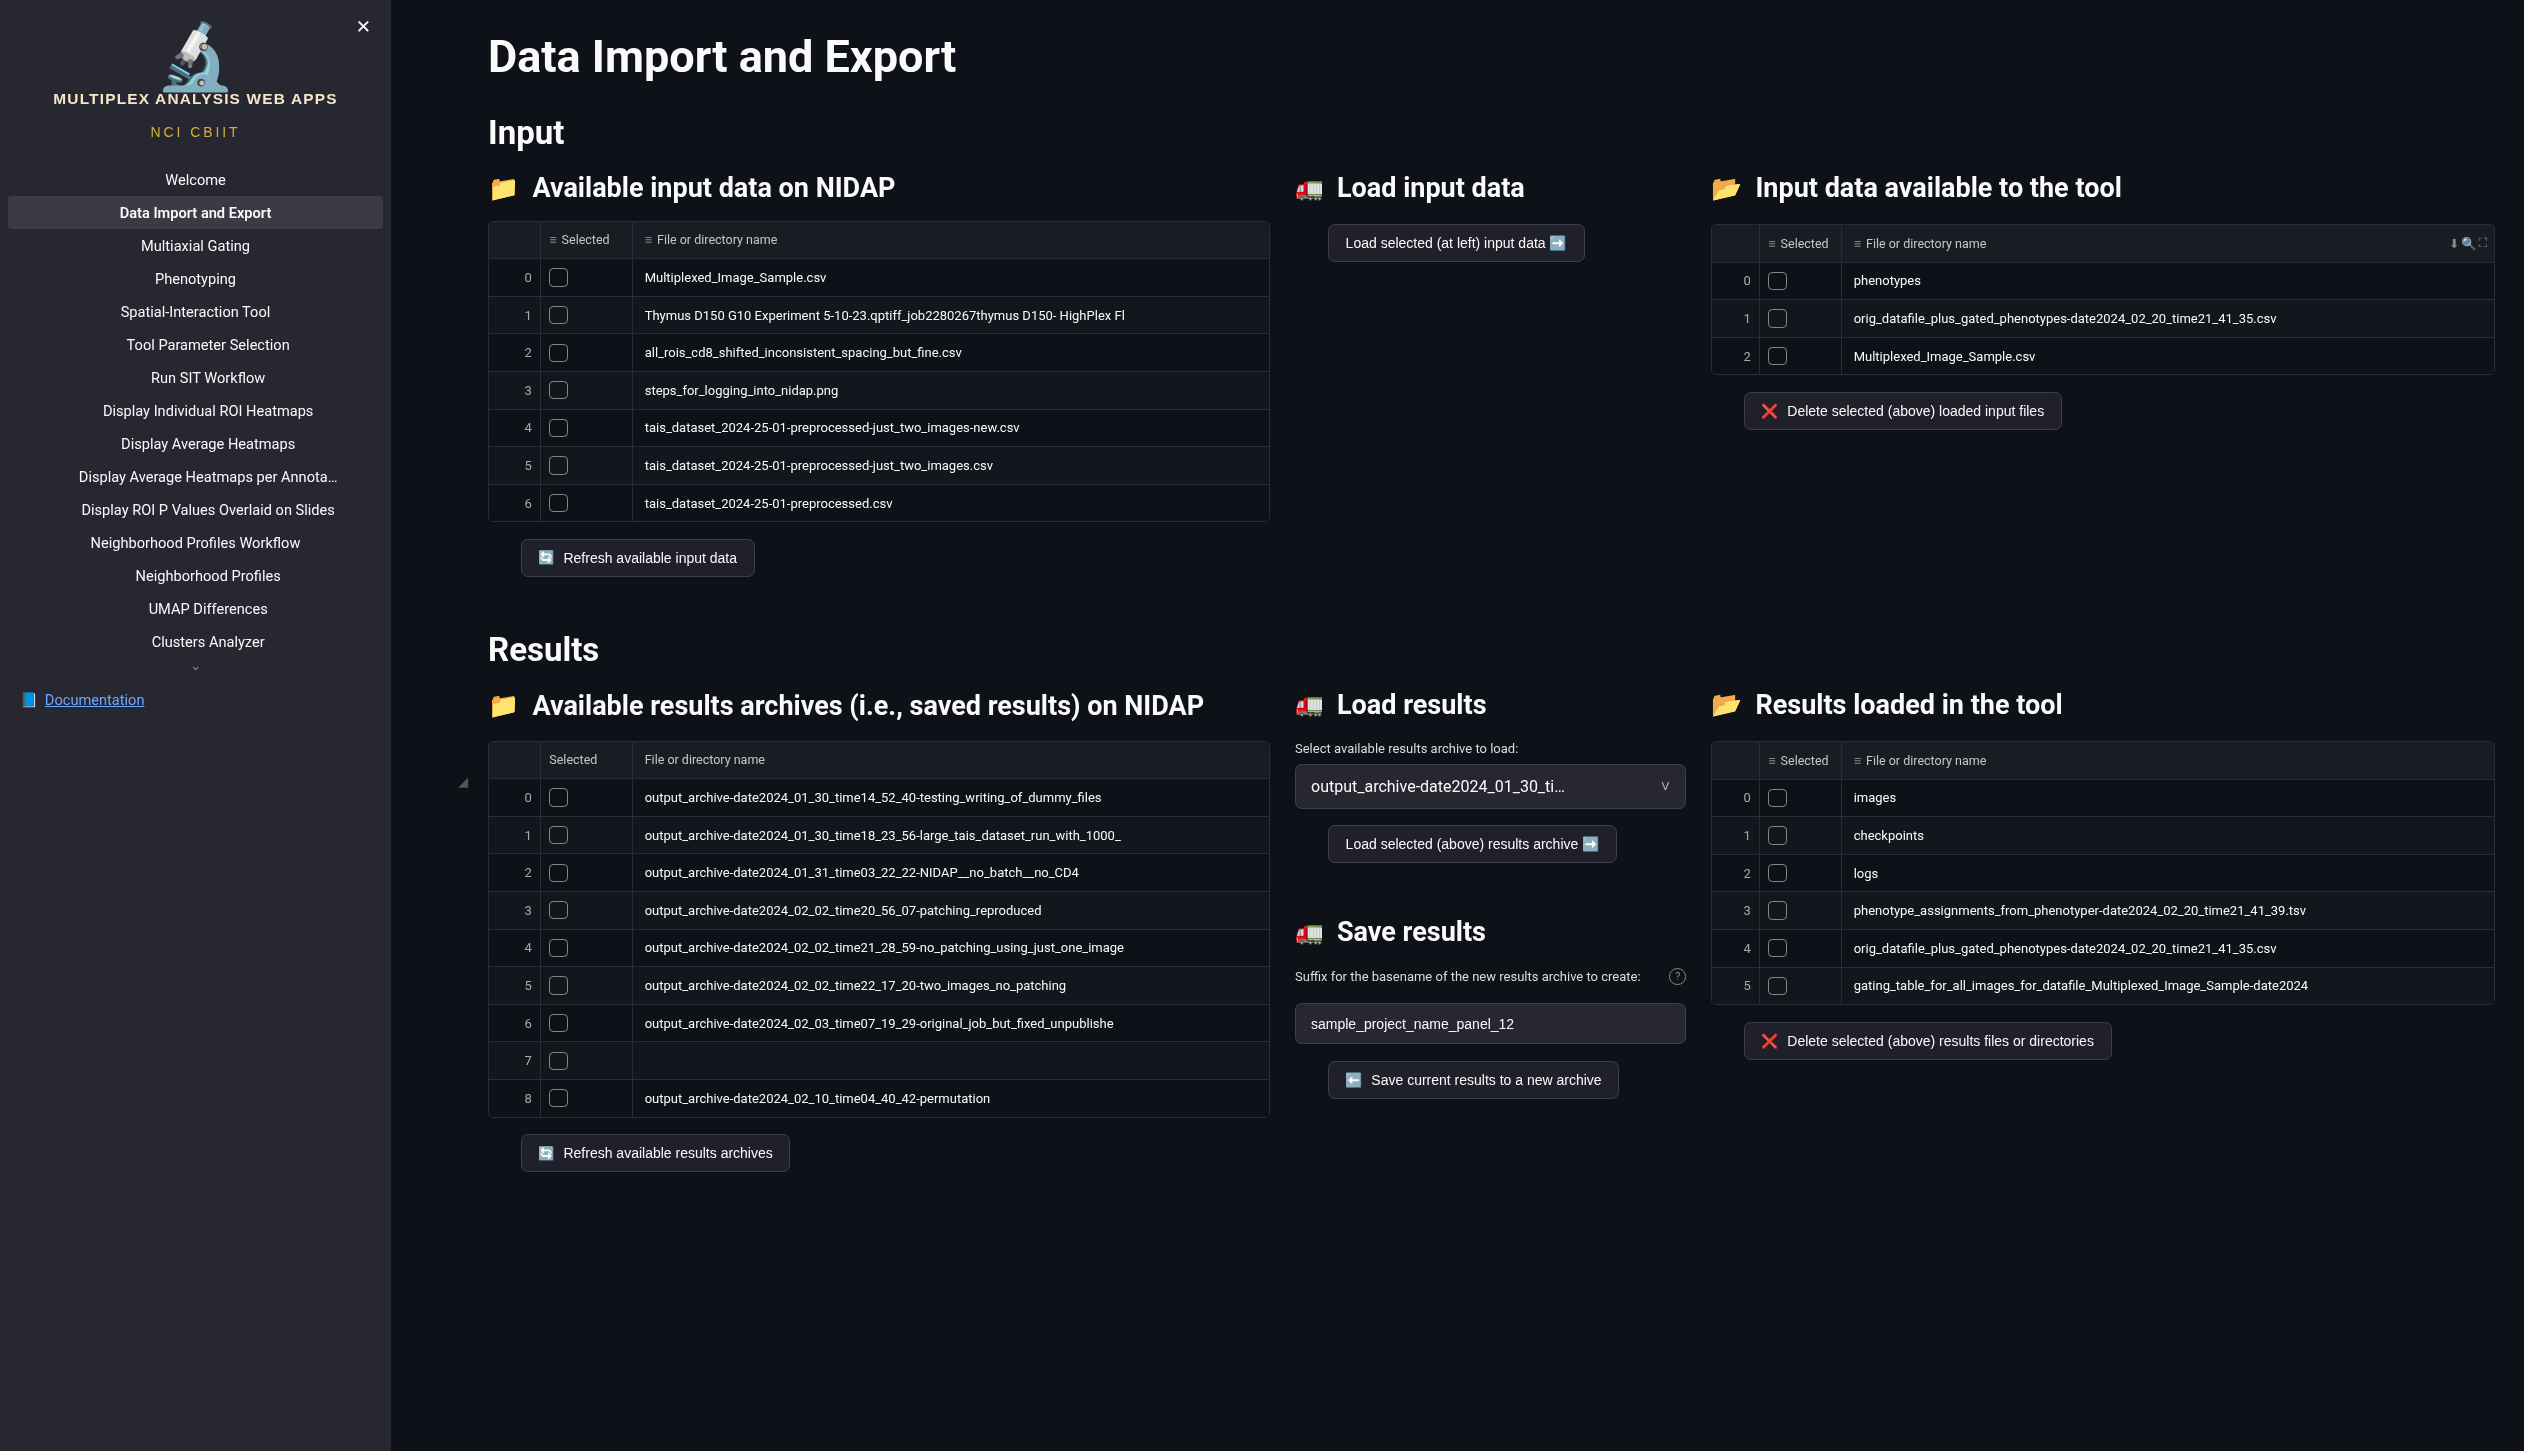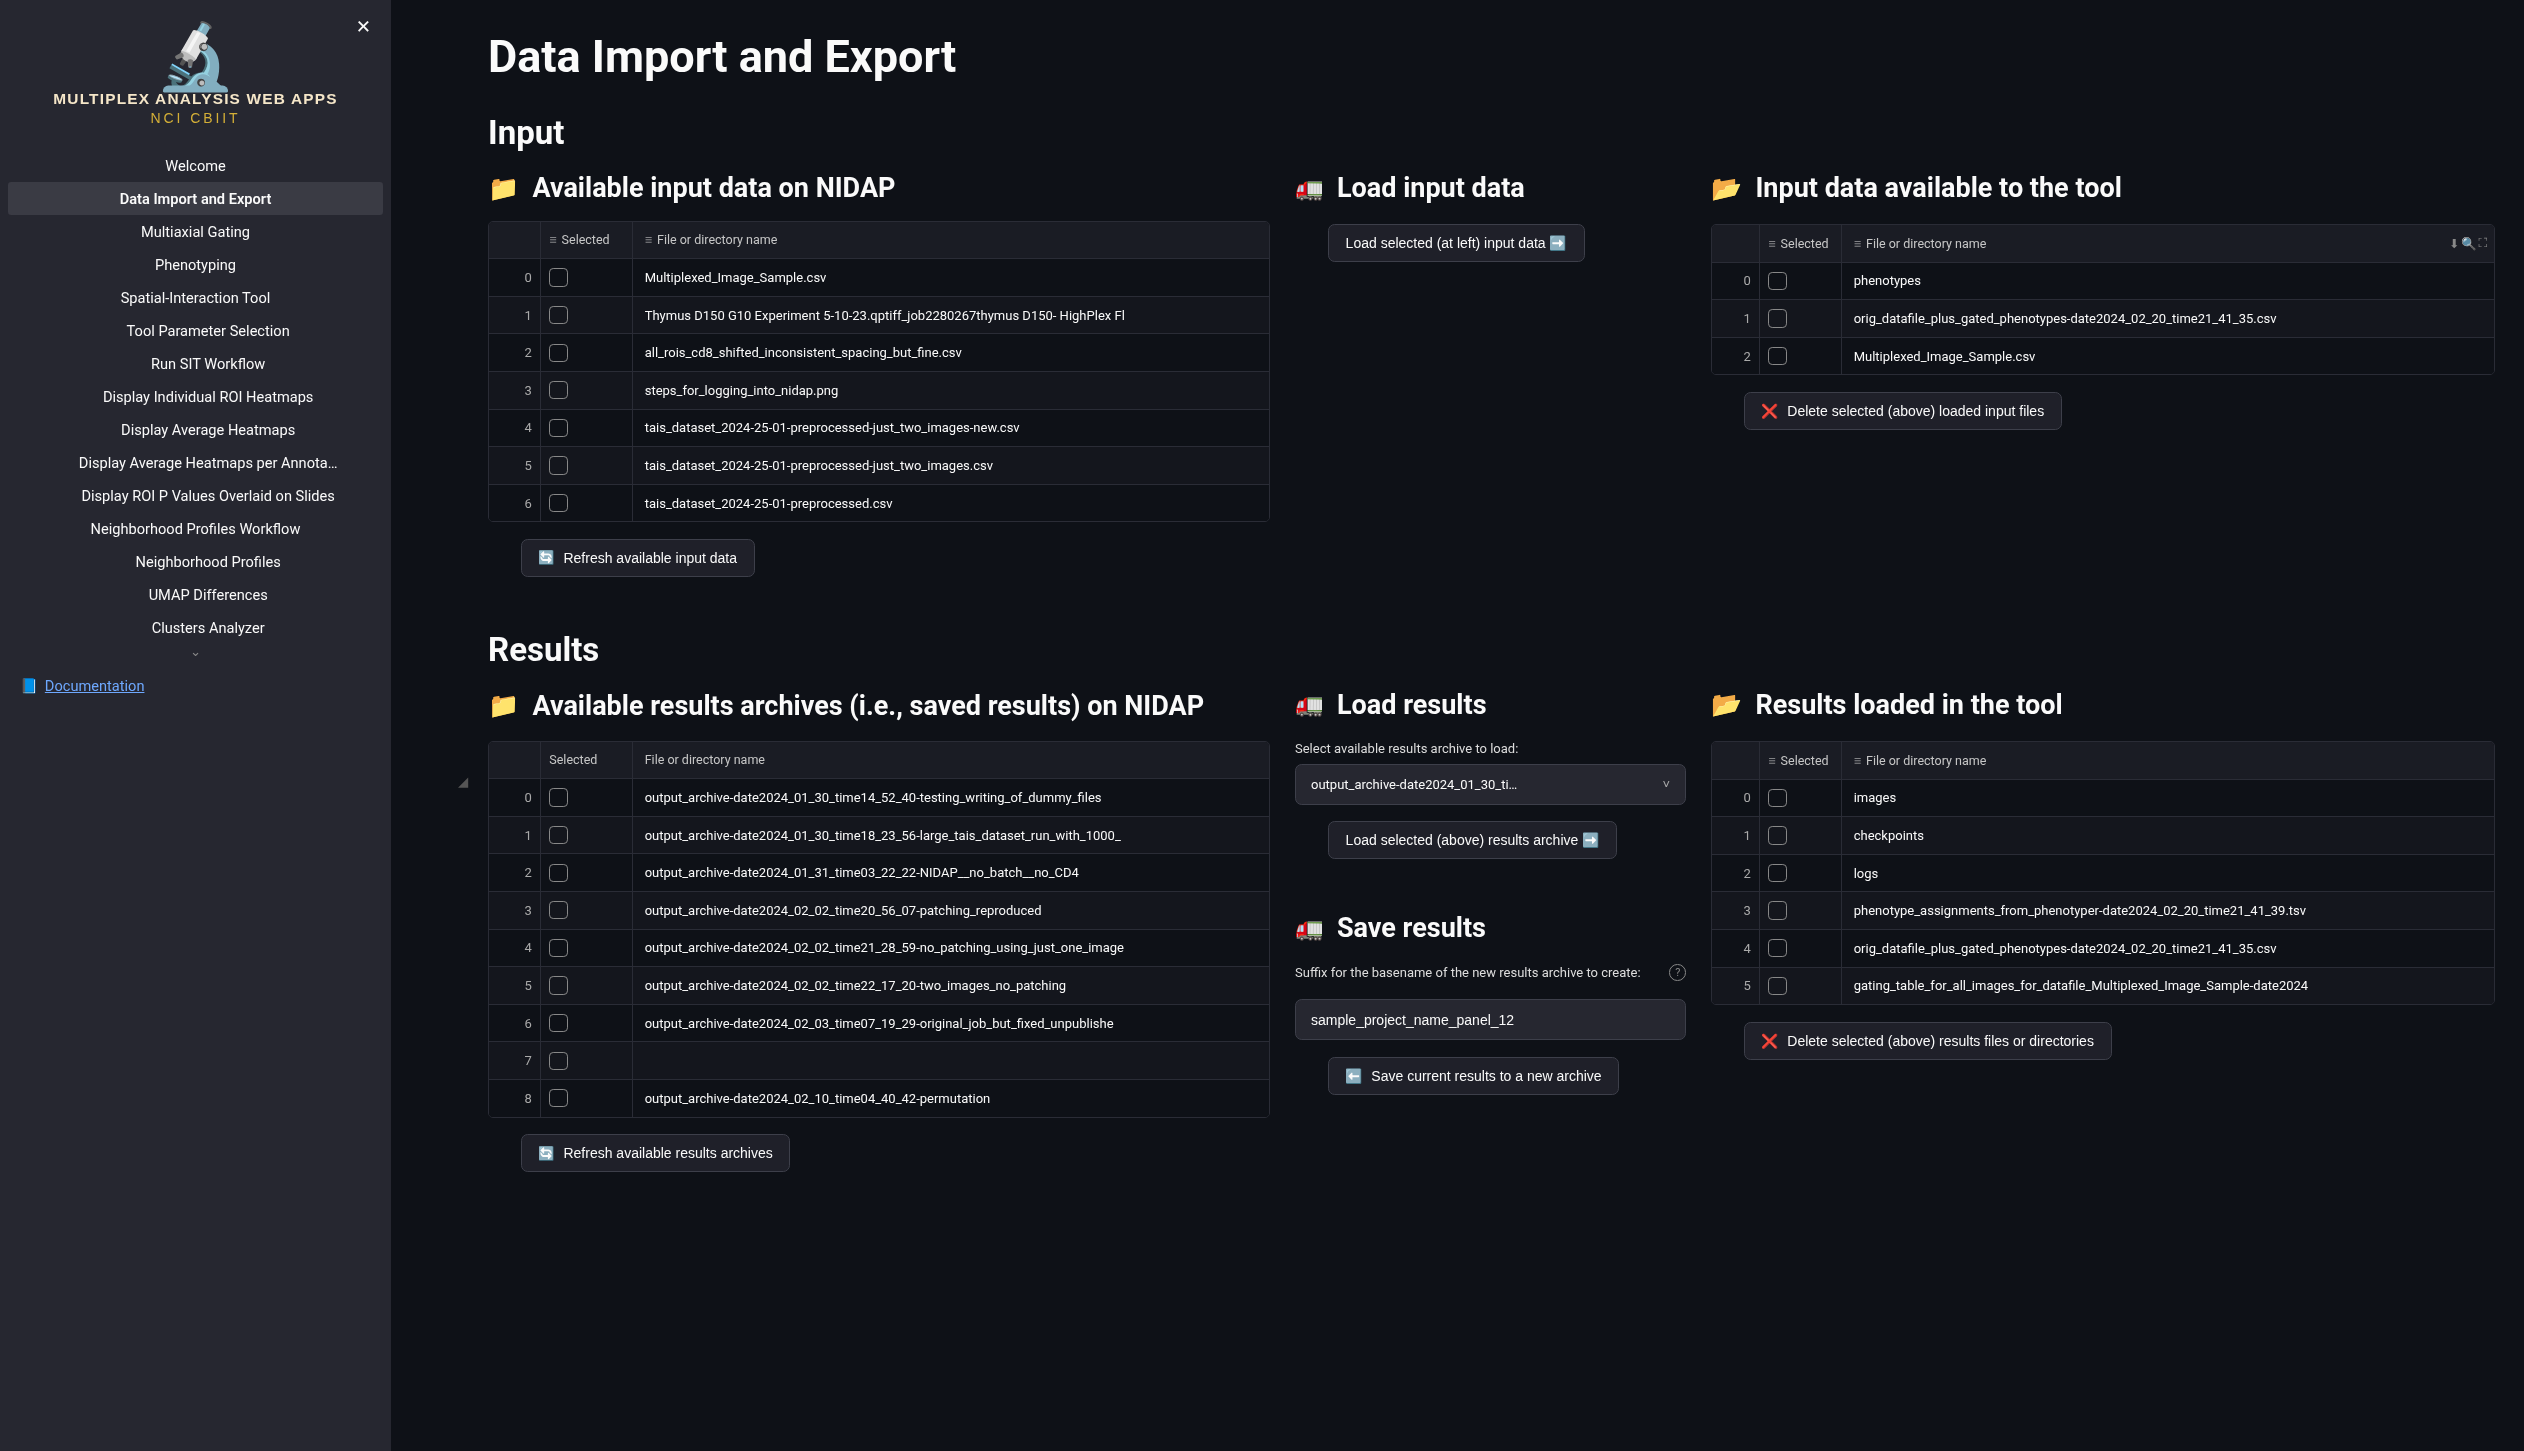--- a/index.html
+++ b/index.html
@@ -43,21 +43,21 @@
   font-size: 15.4px;
   letter-spacing: 1.2px;
   font-weight: 900;
   color: #f5e6c8;
 }
 .brand-sub {
   font-family: "Arial", sans-serif;
   font-size: 14px;
   letter-spacing: 2.9px;
   color: #d4af37;
-  margin-top: 2px;
+  margin-top: 16px;
 }
 .nav { margin-top: 6.7px; }
 .nav-item {
   padding: 7.5px 11.7px;
   font-size: 14.6px;
   color: #fafafa;
   cursor: pointer;
   border-radius: 3.3px;
   white-space: nowrap;
   overflow: hidden;
@@ -212,21 +212,21 @@
 
 .select-box {
   background: #262730;
   border: 0.8px solid #3d3f4a;
   border-radius: 6.7px;
   padding: 11.7px 15px;
   display: flex;
   align-items: center;
   justify-content: space-between;
   cursor: pointer;
-  font-size: 13px;
+  font-size: 16px;
   gap: 48px;
 }
 .select-box .chev { color: #aaa; }
 
 .text-input {
   background: #262730;
   border: 0.8px solid #3d3f4a;
   border-radius: 6.7px;
   padding: 11.7px 15px;
   font-size: 14px;

